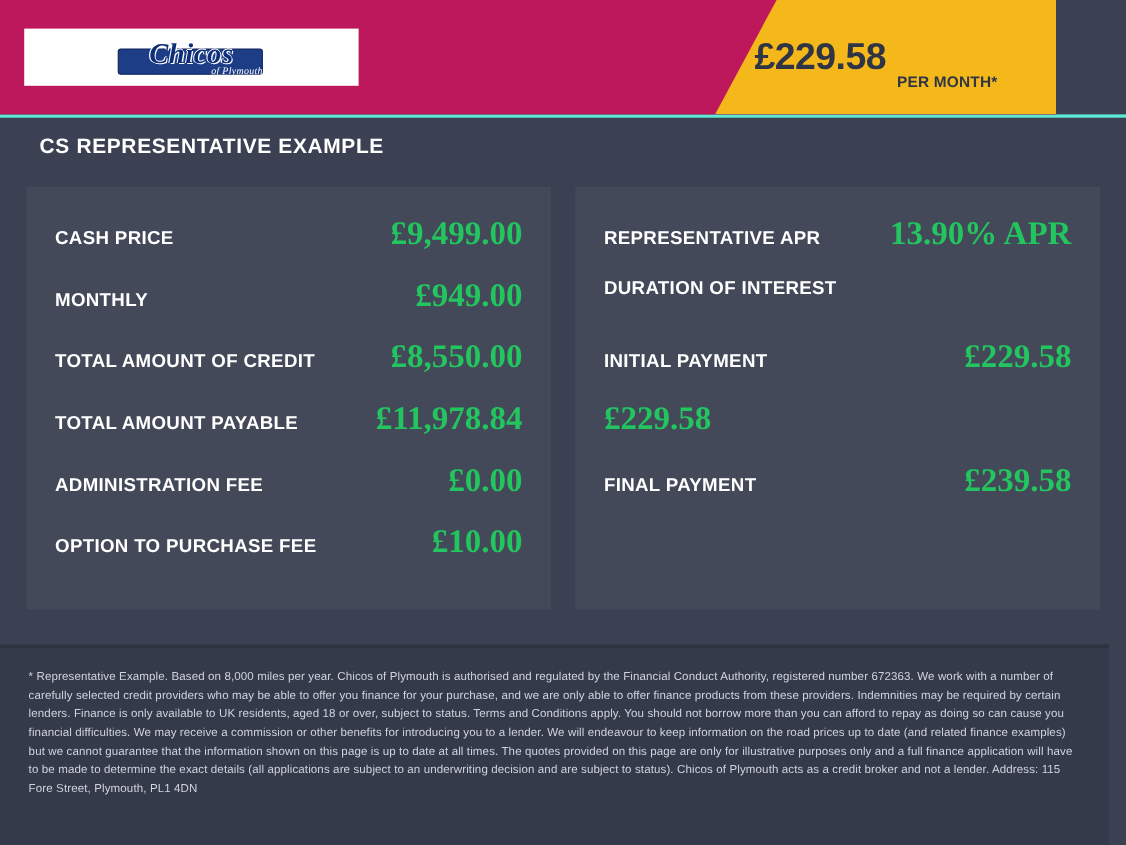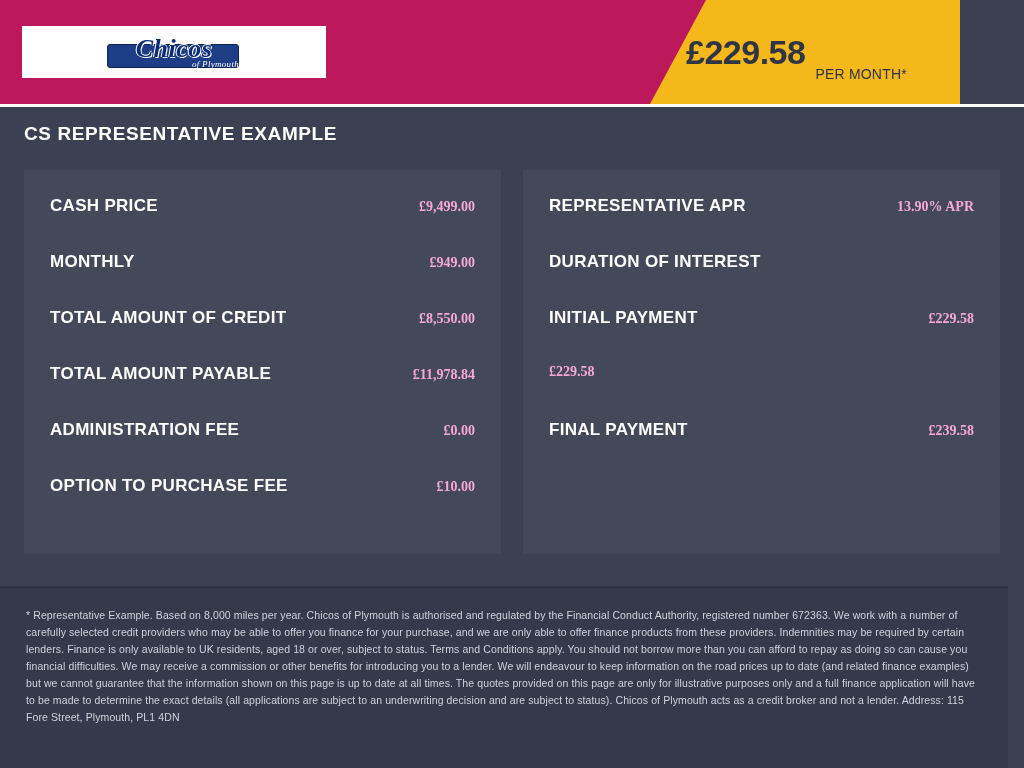--- a/index.html
+++ b/index.html
@@ -95,34 +95,34 @@
   }
   .price-amount {
     font-family: "Liberation Sans Narrow", "Liberation Sans", sans-serif;
     font-weight: bold;
     font-size: 34px;
     color: #2f3545;
     letter-spacing: -0.5px;
   }
   .price-per {
     margin-left: 10px;
-    font-weight: normal;
+    font-weight: bold;
     font-size: 14px;
     color: #2f3545;
     letter-spacing: 0.2px;
     margin-top: 44px;
   }
 
   
   .title-band {
     height: 56px;
     display: flex;
     align-items: center;
-    padding-left: 24px;
-    border-top: 3px solid #ffffff;
+    padding-left: 36px;
+    border-top: 3px solid #5eead4;
     background: #3b4152;
   }
   .title-text {
     color: #ffffff;
     font-weight: bold;
     font-size: 19px;
     letter-spacing: 0.6px;
   }
 
   
@@ -144,24 +144,24 @@
     height: 56px;
   }
   .row-label {
     color: #ffffff;
     font-weight: bold;
     font-size: 17px;
     letter-spacing: 0.3px;
     white-space: nowrap;
   }
   .row-value {
-    color: #f9a8d4;
+    color: #22c55e;
     font-family: "Liberation Serif", serif;
     font-weight: bold;
-    font-size: 14px;
+    font-size: 30px;
     white-space: nowrap;
   }
 
   
   .disclaimer {
     position: absolute;
     left: 0;
     right: 16px;
     bottom: 0;
     height: 182px;

